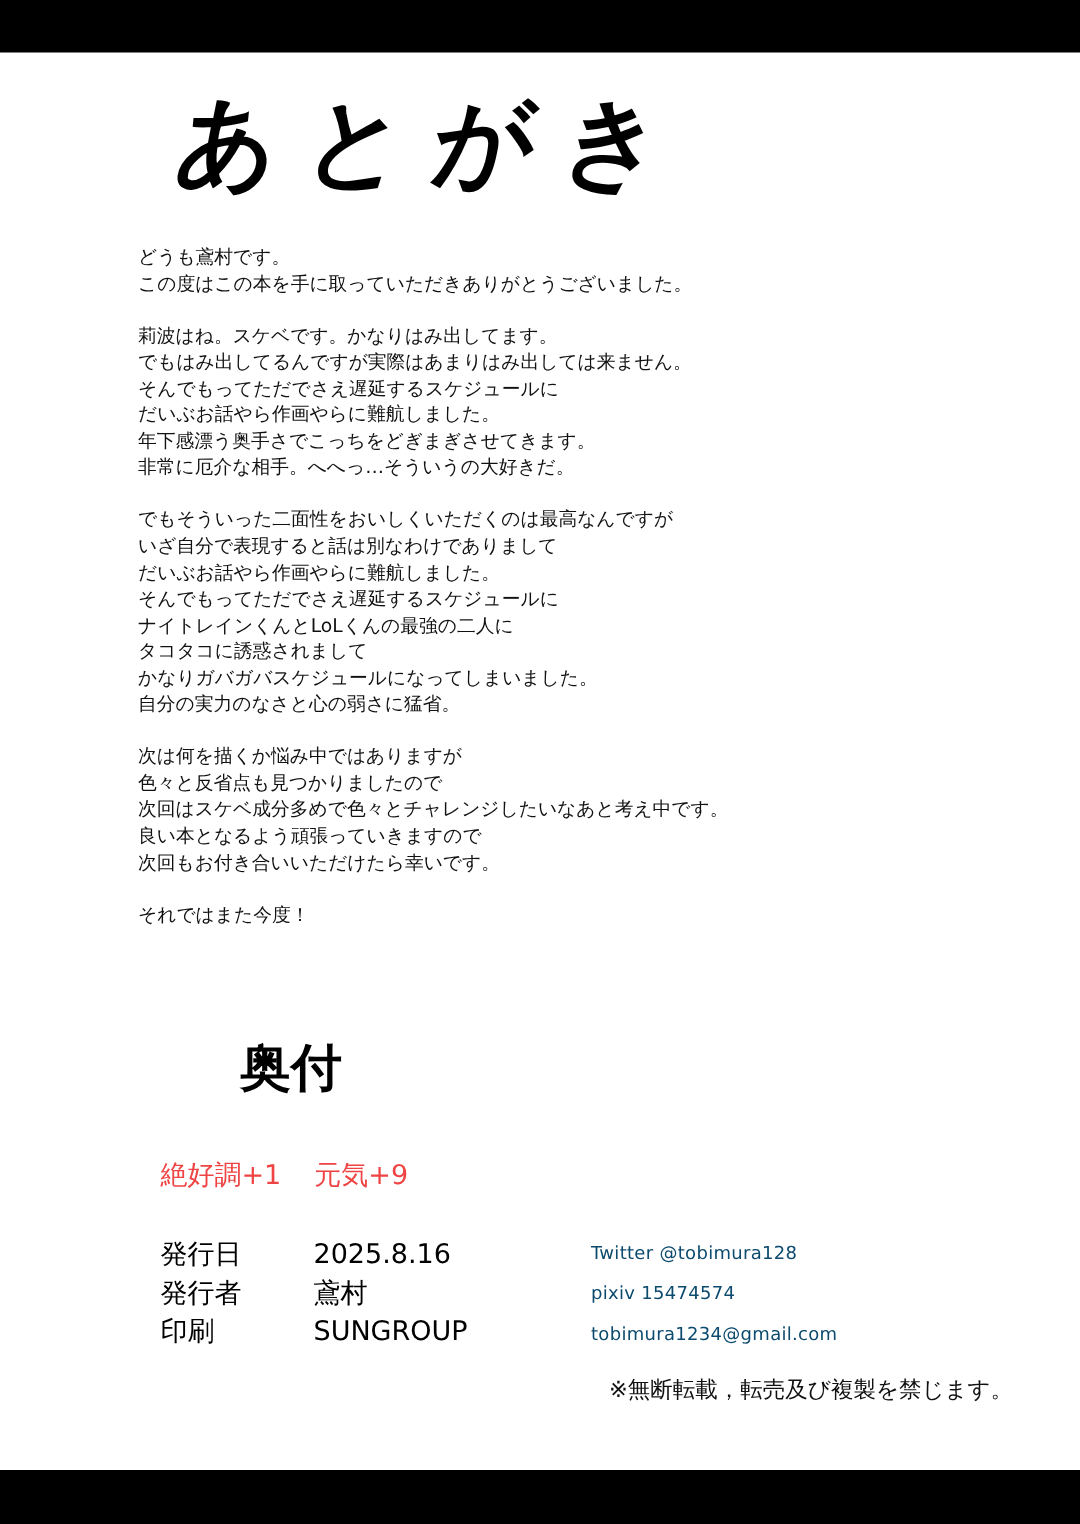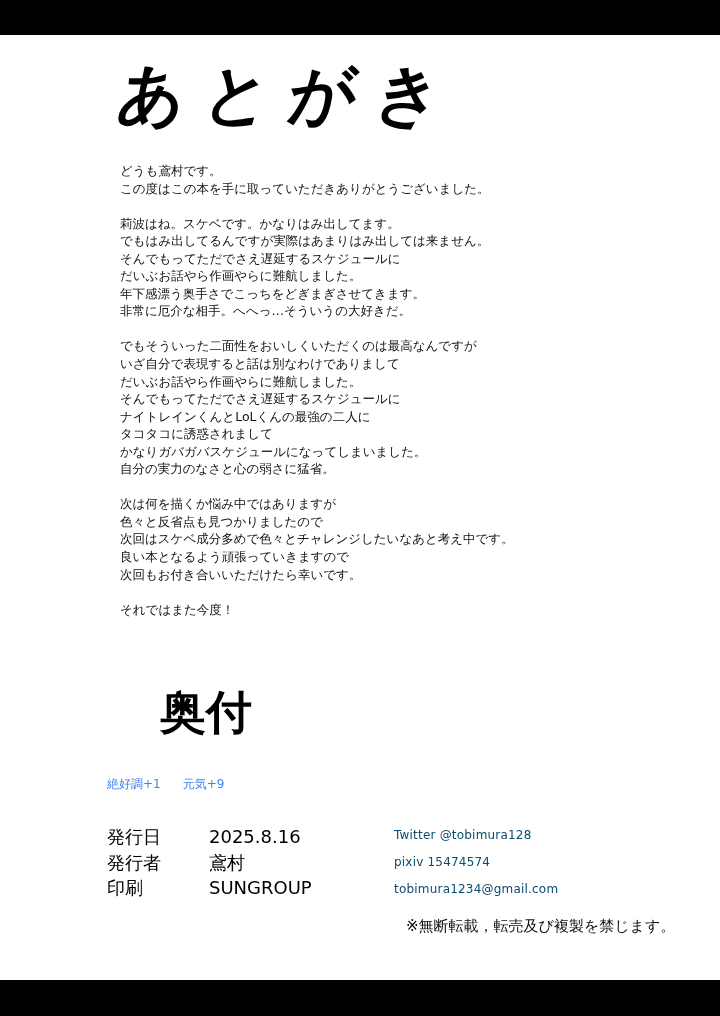--- a/index.html
+++ b/index.html
@@ -11,31 +11,31 @@
   .bar-top { position:absolute; left:0; top:0; width:720px; height:35px; background:#000; }
   .bar-bottom { position:absolute; left:0; top:980px; width:720px; height:36px; background:#000; }
   .title {
     position:absolute; left:118px; top:50px;
     font-family:"DejaVu Sans", sans-serif; font-weight:bold;
     font-size:66px; letter-spacing:18px; line-height:90px; color:#000;
     transform:skewX(-6deg);
   }
   .body-text {
     position:absolute; left:92px; top:162px; width:560px;
-    font-size:12.5px; line-height:17.55px; color:#111;margin-left:28px;
+    font-size:12.5px; line-height:17.55px; color:#111;
   }
   .body-text .line { white-space:nowrap; height:17.55px; }
   .body-text .gap { height:17.55px; }
   .okuzuke {
     position:absolute; left:160px; top:690px;
-    font-size:46px; font-weight:bold; color:#000; line-height:44px;
+    font-size:34px; font-weight:bold; color:#000; line-height:44px;
   }
   .stats {
     position:absolute; left:107px; top:772px;
-    font-size:12px; color:#3b82f6; line-height:24px; white-space:nowrap;
+    font-size:18px; color:#ef4444; line-height:24px; white-space:nowrap;
   }
   .stats span + span { margin-left:22px; }
   .colophon {
     position:absolute; left:107px; top:824px;
     font-size:18px; line-height:25.5px; color:#000000;
   }
   .colophon .row { display:flex; white-space:nowrap; }
   .colophon .k { width:102px; }
   .contact {
     position:absolute; left:394px; top:826px;

